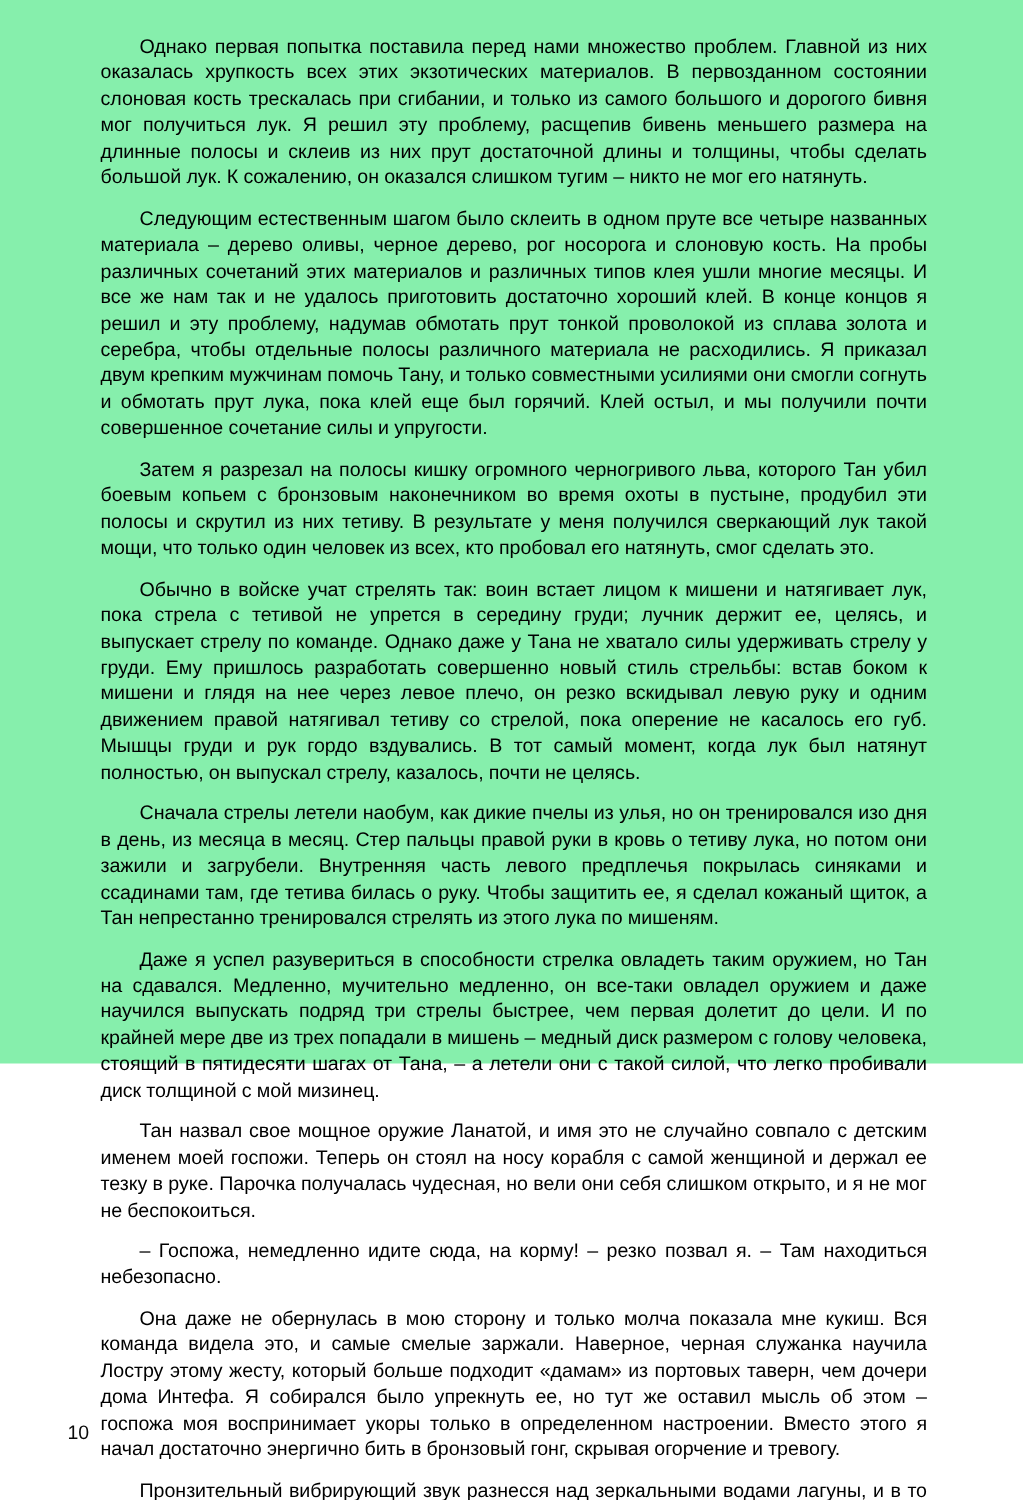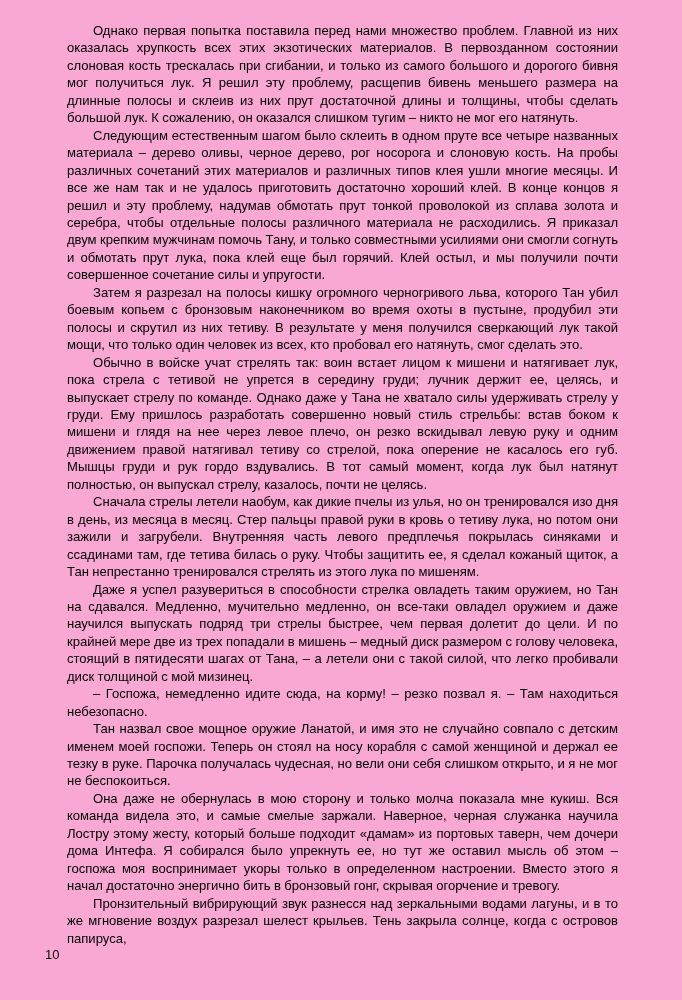--- a/index.html
+++ b/index.html
@@ -10,43 +10,43 @@
   body {
     width: 682px;
     height: 1000px;
     overflow: hidden;
     font-family: "Liberation Sans", sans-serif;
     color: #000000;
   }
   .page {
     position: relative;
     width: 682px;
-    height: 1000px;
-    background: #f9a8d4;
+    height: 709px;
+    background: #86efac;
   }
   .text-column {
     position: absolute;
     left: 67px;
     top: 22px;
     width: 551px;
   }
   .para {
     margin: 0;
     text-align: justify;
     text-indent: 26px;
     font-size: 13.1px;
     line-height: 17.45px;
     font-weight: 500;
     letter-spacing: -0.03px;
     word-spacing: -0.15px;
     color: #000000;
     -webkit-font-smoothing: none;
   }
   .para + .para {
-    margin-top: 0;
+    margin-top: 10px;
   }
   .page-number {
     position: absolute;
     left: 45px;
     top: 944px;
     font-size: 13px;
     line-height: 22px;
     font-weight: 500;
     color: #0a0a0a;
   }
@@ -56,21 +56,21 @@
 
 <div class="page">
 
   <div class="text-column">
     <p class="para">Однако первая попытка поставила перед нами множество проблем. Главной из них оказалась хрупкость всех этих экзотических материалов. В первозданном состоянии слоновая кость трескалась при сгибании, и только из самого большого и дорогого бивня мог получиться лук. Я решил эту проблему, расщепив бивень меньшего размера на длинные полосы и склеив из них прут достаточной длины и толщины, чтобы сделать большой лук. К сожалению, он оказался слишком тугим – никто не мог его натянуть.</p>
     <p class="para">Следующим естественным шагом было склеить в одном пруте все четыре названных материала – дерево оливы, черное дерево, рог носорога и слоновую кость. На пробы различных сочетаний этих материалов и различных типов клея ушли многие месяцы. И все же нам так и не удалось приготовить достаточно хороший клей. В конце концов я решил и эту проблему, надумав обмотать прут тонкой проволокой из сплава золота и серебра, чтобы отдельные полосы различного материала не расходились. Я приказал двум крепким мужчинам помочь Тану, и только совместными усилиями они смогли согнуть и обмотать прут лука, пока клей еще был горячий. Клей остыл, и мы получили почти совершенное сочетание силы и упругости.</p>
     <p class="para">Затем я разрезал на полосы кишку огромного черногривого льва, которого Тан убил боевым копьем с бронзовым наконечником во время охоты в пустыне, продубил эти полосы и скрутил из них тетиву. В результате у меня получился сверкающий лук такой мощи, что только один человек из всех, кто пробовал его натянуть, смог сделать это.</p>
     <p class="para">Обычно в войске учат стрелять так: воин встает лицом к мишени и натягивает лук, пока стрела с тетивой не упрется в середину груди; лучник держит ее, целясь, и выпускает стрелу по команде. Однако даже у Тана не хватало силы удерживать стрелу у груди. Ему пришлось разработать совершенно новый стиль стрельбы: встав боком к мишени и глядя на нее через левое плечо, он резко вскидывал левую руку и одним движением правой натягивал тетиву со стрелой, пока оперение не касалось его губ. Мышцы груди и рук гордо вздувались. В тот самый момент, когда лук был натянут полностью, он выпускал стрелу, казалось, почти не целясь.</p>
     <p class="para">Сначала стрелы летели наобум, как дикие пчелы из улья, но он тренировался изо дня в день, из месяца в месяц. Стер пальцы правой руки в кровь о тетиву лука, но потом они зажили и загрубели. Внутренняя часть левого предплечья покрылась синяками и ссадинами там, где тетива билась о руку. Чтобы защитить ее, я сделал кожаный щиток, а Тан непрестанно тренировался стрелять из этого лука по мишеням.</p>
     <p class="para">Даже я успел разувериться в способности стрелка овладеть таким оружием, но Тан на сдавался. Медленно, мучительно медленно, он все-таки овладел оружием и даже научился выпускать подряд три стрелы быстрее, чем первая долетит до цели. И по крайней мере две из трех попадали в мишень – медный диск размером с голову человека, стоящий в пятидесяти шагах от Тана, – а летели они с такой силой, что легко пробивали диск толщиной с мой мизинец.</p>
+    <p class="para">Тан назвал свое мощное оружие Ланатой, и имя это не случайно совпало с детским именем моей госпожи. Теперь он стоял на носу корабля с самой женщиной и держал ее тезку в руке. Парочка получалась чудесная, но вели они себя слишком открыто, и я не мог не беспокоиться.</p>
     <p class="para">– Госпожа, немедленно идите сюда, на корму! – резко позвал я. – Там находиться небезопасно.</p>
-    <p class="para">Тан назвал свое мощное оружие Ланатой, и имя это не случайно совпало с детским именем моей госпожи. Теперь он стоял на носу корабля с самой женщиной и держал ее тезку в руке. Парочка получалась чудесная, но вели они себя слишком открыто, и я не мог не беспокоиться.</p>
     <p class="para">Она даже не обернулась в мою сторону и только молча показала мне кукиш. Вся команда видела это, и самые смелые заржали. Наверное, черная служанка научила Лостру этому жесту, который больше подходит «дамам» из портовых таверн, чем дочери дома Интефа. Я собирался было упрекнуть ее, но тут же оставил мысль об этом – госпожа моя воспринимает укоры только в определенном настроении. Вместо этого я начал достаточно энергично бить в бронзовый гонг, скрывая огорчение и тревогу.</p>
     <p class="para">Пронзительный вибрирующий звук разнесся над зеркальными водами лагуны, и в то же мгновение воздух разрезал шелест крыльев. Тень закрыла солнце, когда с островов папируса,</p>
   </div>
 
   <div class="page-number">10</div>
 
 </div>
 
 </body></html>

